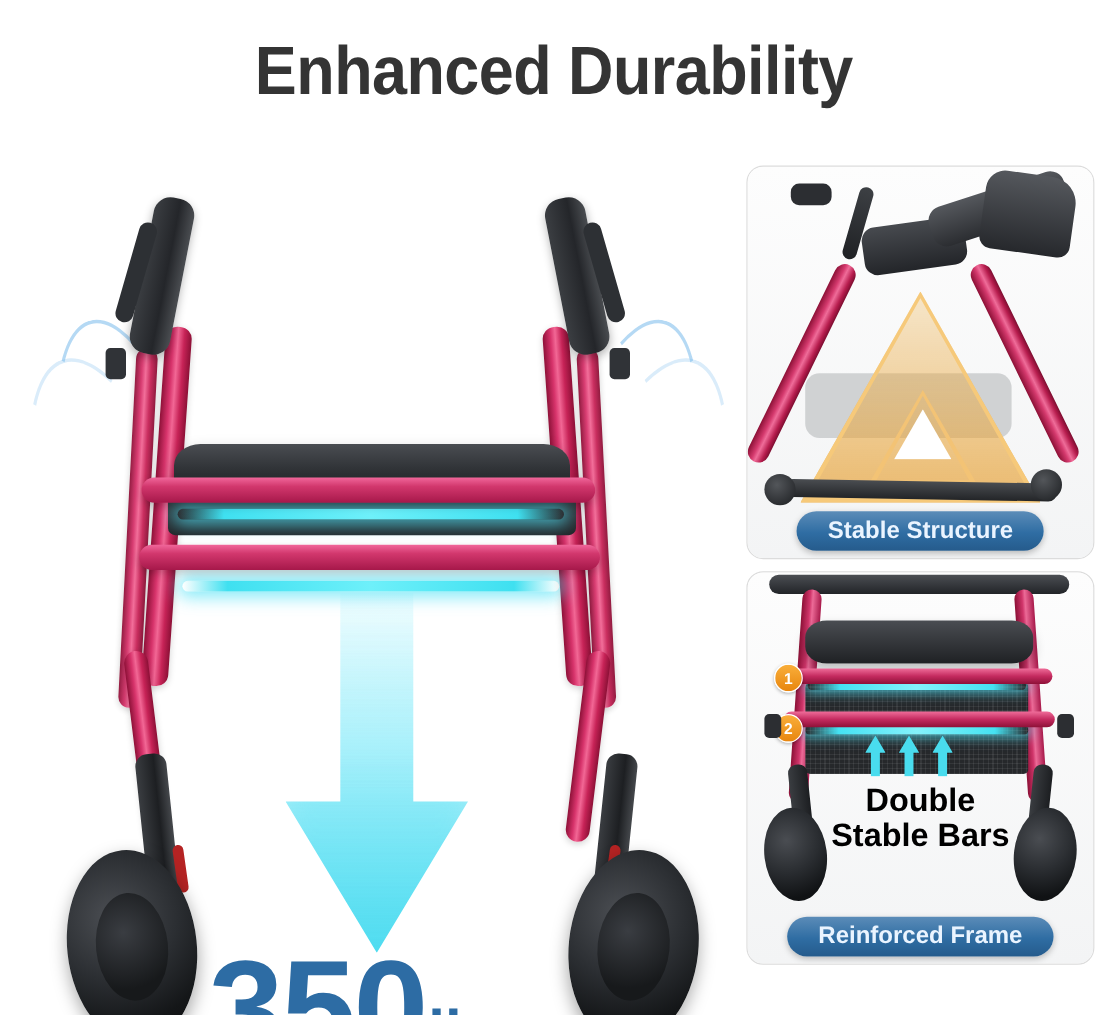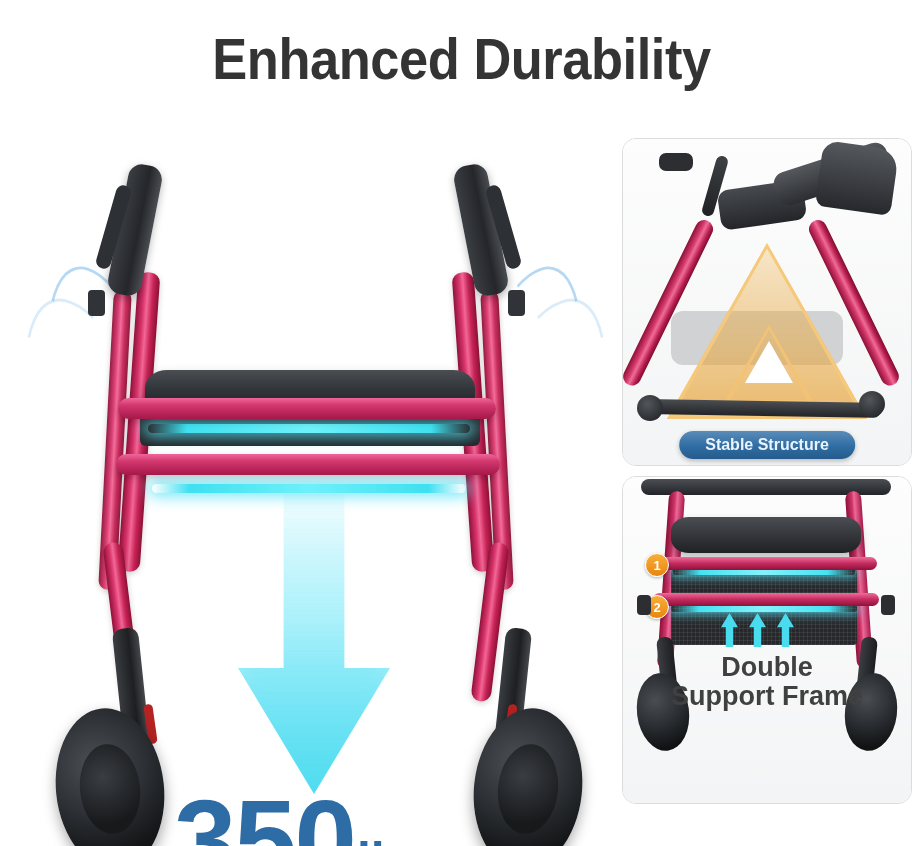--- a/index.html
+++ b/index.html
@@ -107,21 +107,21 @@
   .cap-num{font-size:112px;font-weight:bold;color:#2d6ca4;line-height:.92;letter-spacing:-2px;}
   .cap-unit{font-size:50px;font-weight:bold;color:#2d6ca4;line-height:1;margin-left:2px;padding-bottom:6px;}
 
   
   .inset{position:absolute;border:1px solid #dcdcdc;border-radius:14px;background:#fff;overflow:hidden;}
   .insetTop{left:622px;top:138px;width:288px;height:326px;}
   .insetBot{left:622px;top:476px;width:288px;height:326px;}
   .inset-bg{position:absolute;inset:0;background:linear-gradient(180deg,#fdfdfd,#f3f4f5);}
 
   .pill{position:absolute;left:50%;transform:translateX(-50%);
-        padding:5px 26px;border-radius:18px;color:#eaf4ff;font-size:16px;font-weight:bold;
+        padding:5px 26px;border-radius:18px;color:#eaf4ff;font-size:20px;font-weight:bold;
         background:linear-gradient(180deg,#5b8cb8 0%,#2f6da3 55%,#255b8c 100%);
         box-shadow:0 2px 5px rgba(0,0,0,.25);white-space:nowrap;}
   .pillTop{bottom:6px;}
   .pillBot{bottom:6px;}
 
   
   .af-leg{position:absolute;width:18px;height:182px;border-radius:9px;
           background:linear-gradient(90deg,#8c1036,#d53a6e 35%,#ef6c99 52%,#b71d4e 80%,#7d0d30);}
   .af-l{left:76px;top:82px;transform:rotate(26deg);transform-origin:top center;}
   .af-r{left:182px;top:82px;transform:rotate(-26deg);transform-origin:top center;}
@@ -181,21 +181,21 @@
          background:linear-gradient(180deg,#f9ae3a,#e8860f);color:#fff;font-size:13px;font-weight:bold;
          display:flex;align-items:center;justify-content:center;
          box-shadow:0 1px 3px rgba(0,0,0,.3);border:1.5px solid #fff;}
   .badge1{left:22px;top:76px;}
   .badge2{left:22px;top:118px;}
   .uarr{position:absolute;width:17px;height:34px;background:#49dcee;
         clip-path:polygon(50% 0%,100% 42%,72% 42%,72% 100%,28% 100%,28% 42%,0% 42%);
         filter:drop-shadow(0 0 5px rgba(75,220,240,.8));}
   .ua1{left:98px;top:136px;} .ua2{left:126px;top:136px;} .ua3{left:154px;top:136px;}
   .bi-cap{position:absolute;left:0;top:176px;width:288px;text-align:center;
-          color:#404040;font-size:27px;font-weight:bold;line-height:1.06;}
+          color:#000000;font-size:27px;font-weight:bold;line-height:1.06;}
   .bi-wheel{position:absolute;width:52px;height:78px;border-radius:50%;
             background:radial-gradient(circle at 38% 34%,#4a4d52 0%,#292c30 45%,#101214 80%);}
   .bi-wL{left:14px;top:196px;transform:rotate(-7deg);}
   .bi-wR{left:222px;top:196px;transform:rotate(7deg);}
   .bi-forkL{position:absolute;left:36px;top:160px;width:16px;height:58px;border-radius:7px;
             background:linear-gradient(90deg,#3a3d41,#1c1e21);transform:rotate(-6deg);}
   .bi-forkR{position:absolute;left:236px;top:160px;width:16px;height:58px;border-radius:7px;
             background:linear-gradient(90deg,#3a3d41,#1c1e21);transform:rotate(6deg);}
   .bi-knob{position:absolute;width:14px;height:20px;border-radius:4px;background:#2c2e32;}
   .bi-kL{left:14px;top:118px;} .bi-kR{left:258px;top:118px;}
@@ -302,18 +302,19 @@
 
     <div class="bi-kL bi-knob"></div>
     <div class="bi-kR bi-knob"></div>
     <div class="bi-forkL"></div>
     <div class="bi-forkR"></div>
     <div class="bi-wheel bi-wL"></div>
     <div class="bi-wheel bi-wR"></div>
 
     <div class="bi-cap">
       <div>Double</div>
-      <div>Support Frame</div>
+      <div>Stable Bars</div>
     </div>
 
+    <div class="pill pillBot">Reinforced Frame</div>
   </div>
 
 </div>
 
 </body></html>

